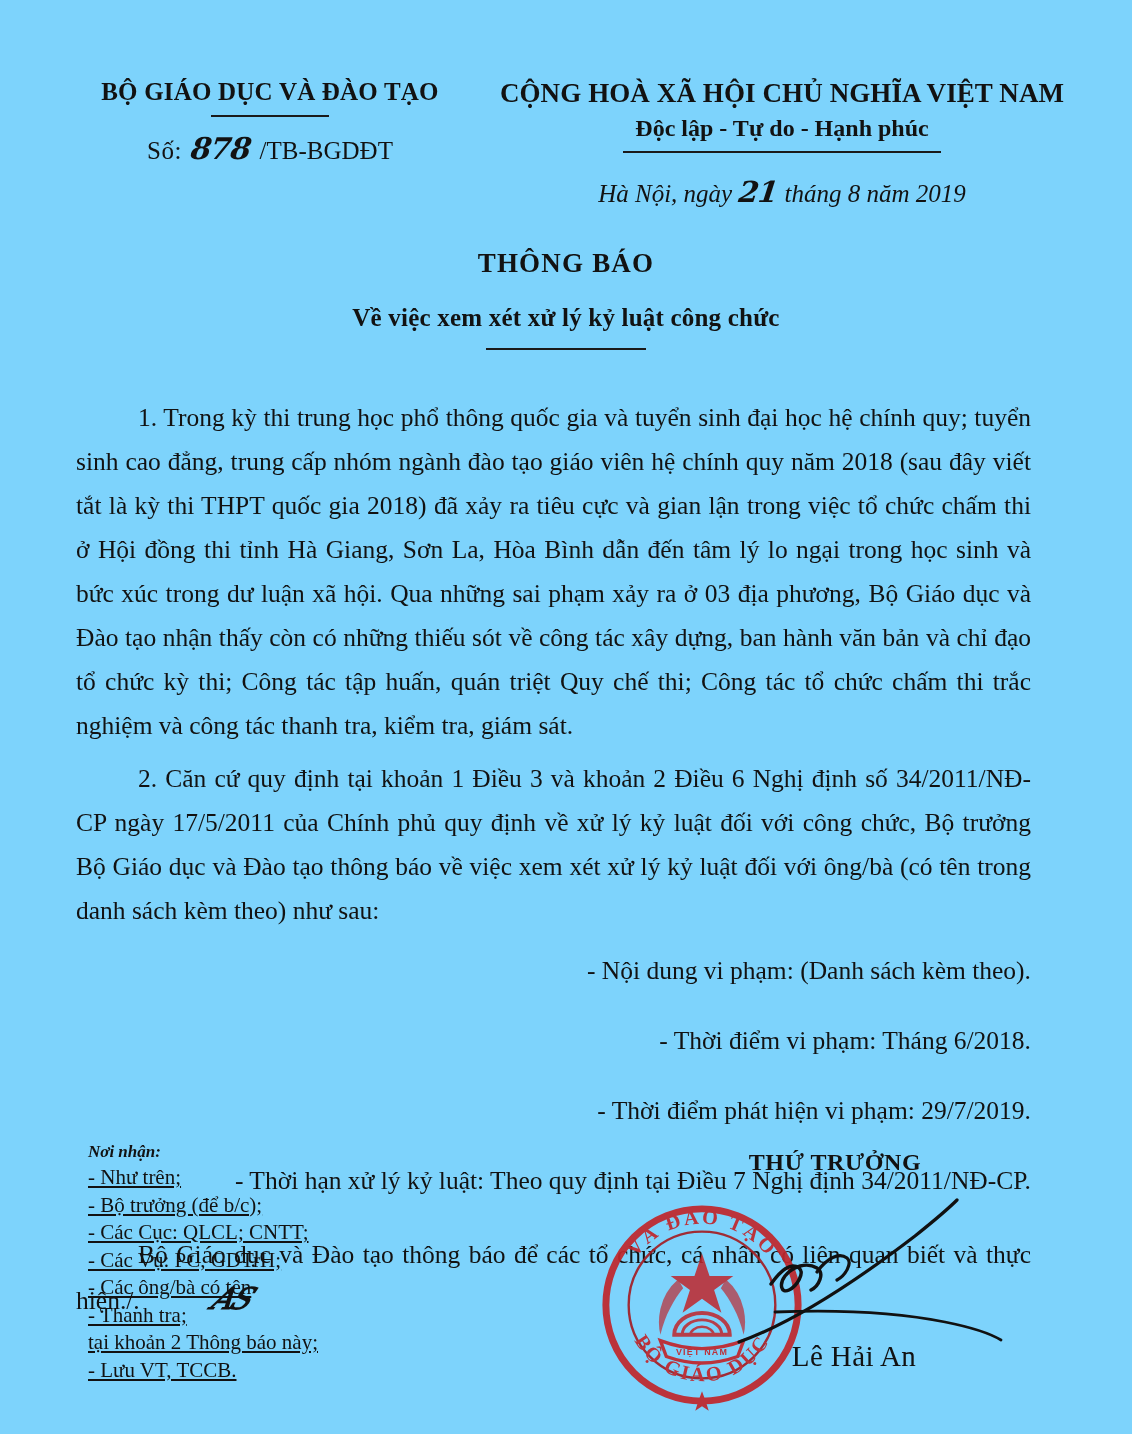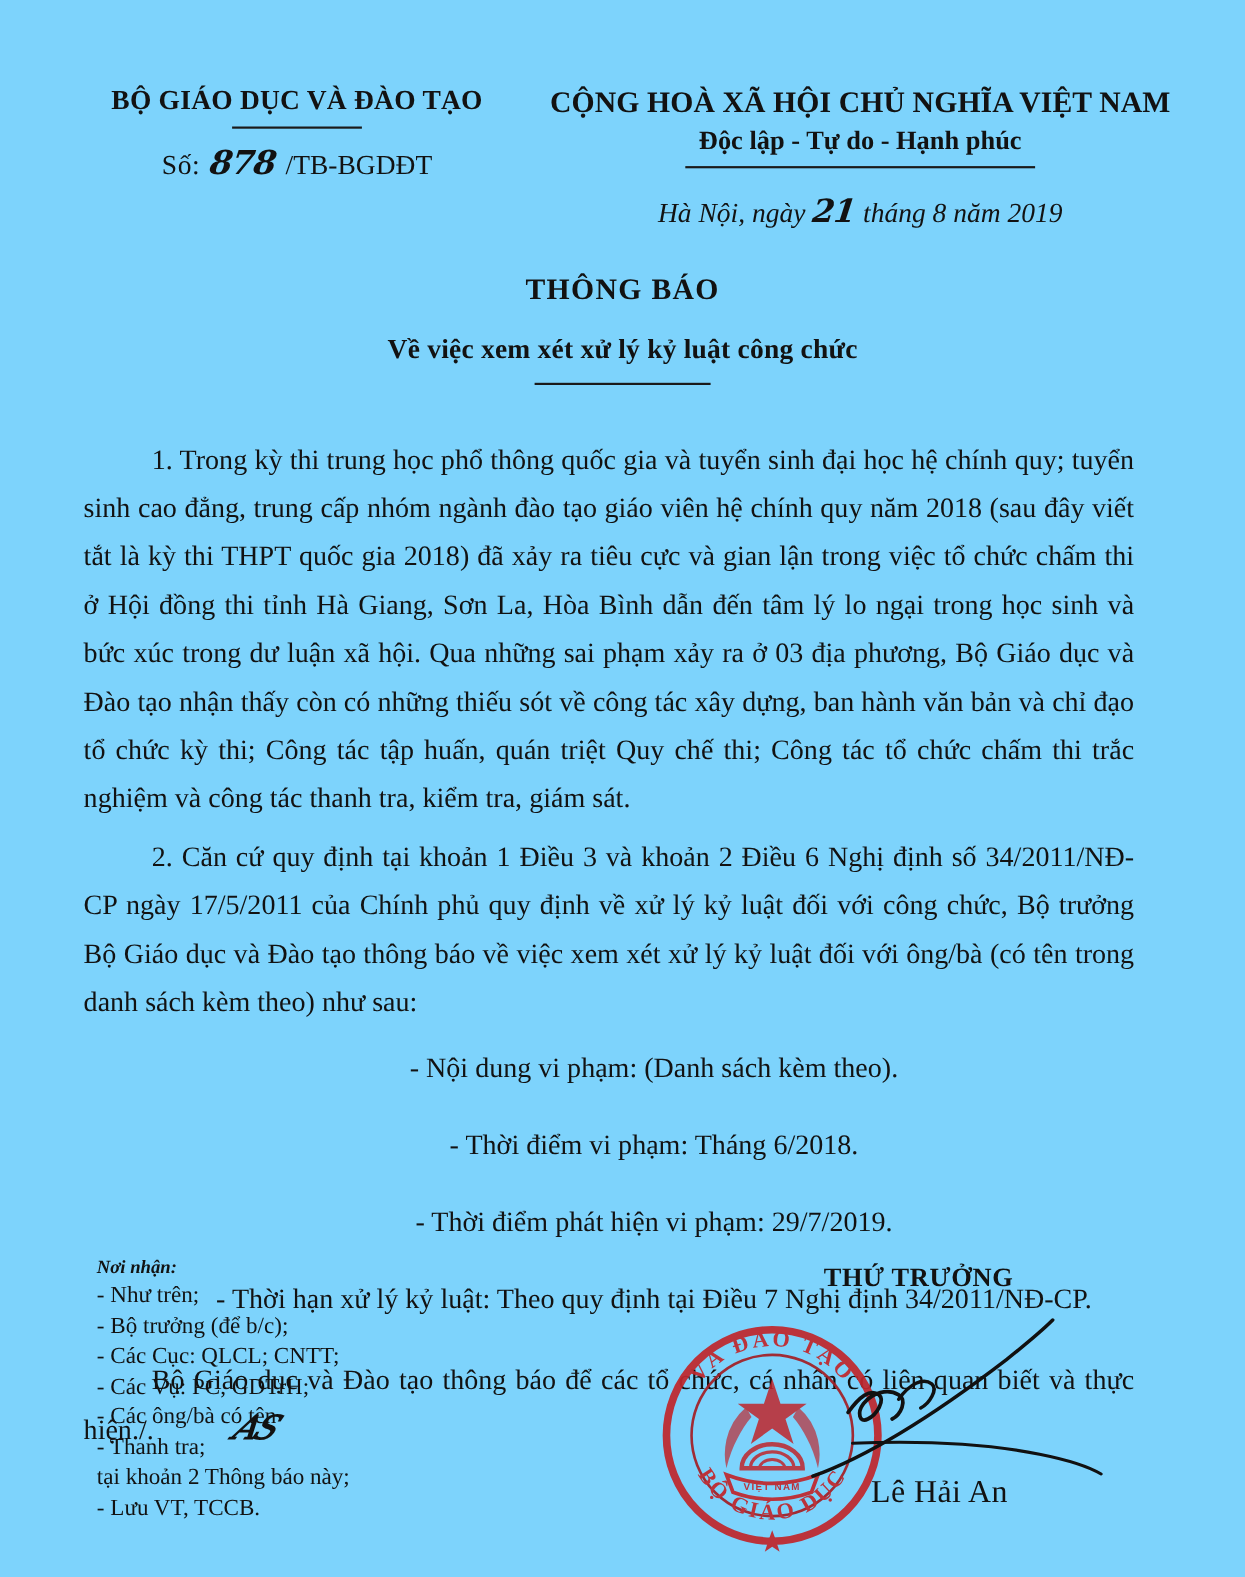--- a/index.html
+++ b/index.html
@@ -142,21 +142,21 @@
     margin: 0;
   }
   .bullets {
     margin: 16px 0 10px 0;
     padding: 0;
     list-style: none;
   }
   .bullet {
     margin: 0 0 26px 0;
     padding-left: 82px;
-    text-align: center;
+    text-align: right;
   }
   .bullet:last-child { margin-bottom: 0; }
   .closing-wrap { margin-top: 30px; position: relative; }
   .sig-mark {
     font-family: "DejaVu Serif", "Liberation Serif", serif;
     font-weight: bold;
     font-style: italic;
     font-size: 30px;
     display: inline-block;
     transform: skewX(-14deg);
@@ -181,20 +181,21 @@
   .recipients-title {
     font-weight: bold;
     font-style: italic;
     font-size: 17px;
     margin-bottom: 2px;
   }
   .recipients ul {
     margin: 0;
     padding: 0;
     list-style: none;
+    text-decoration: underline;
   }
   .recipients li {
     font-size: 21px;
     line-height: 27.5px;
     white-space: nowrap;
   }
 
   .signature {
     position: absolute;
     left: 600px;

